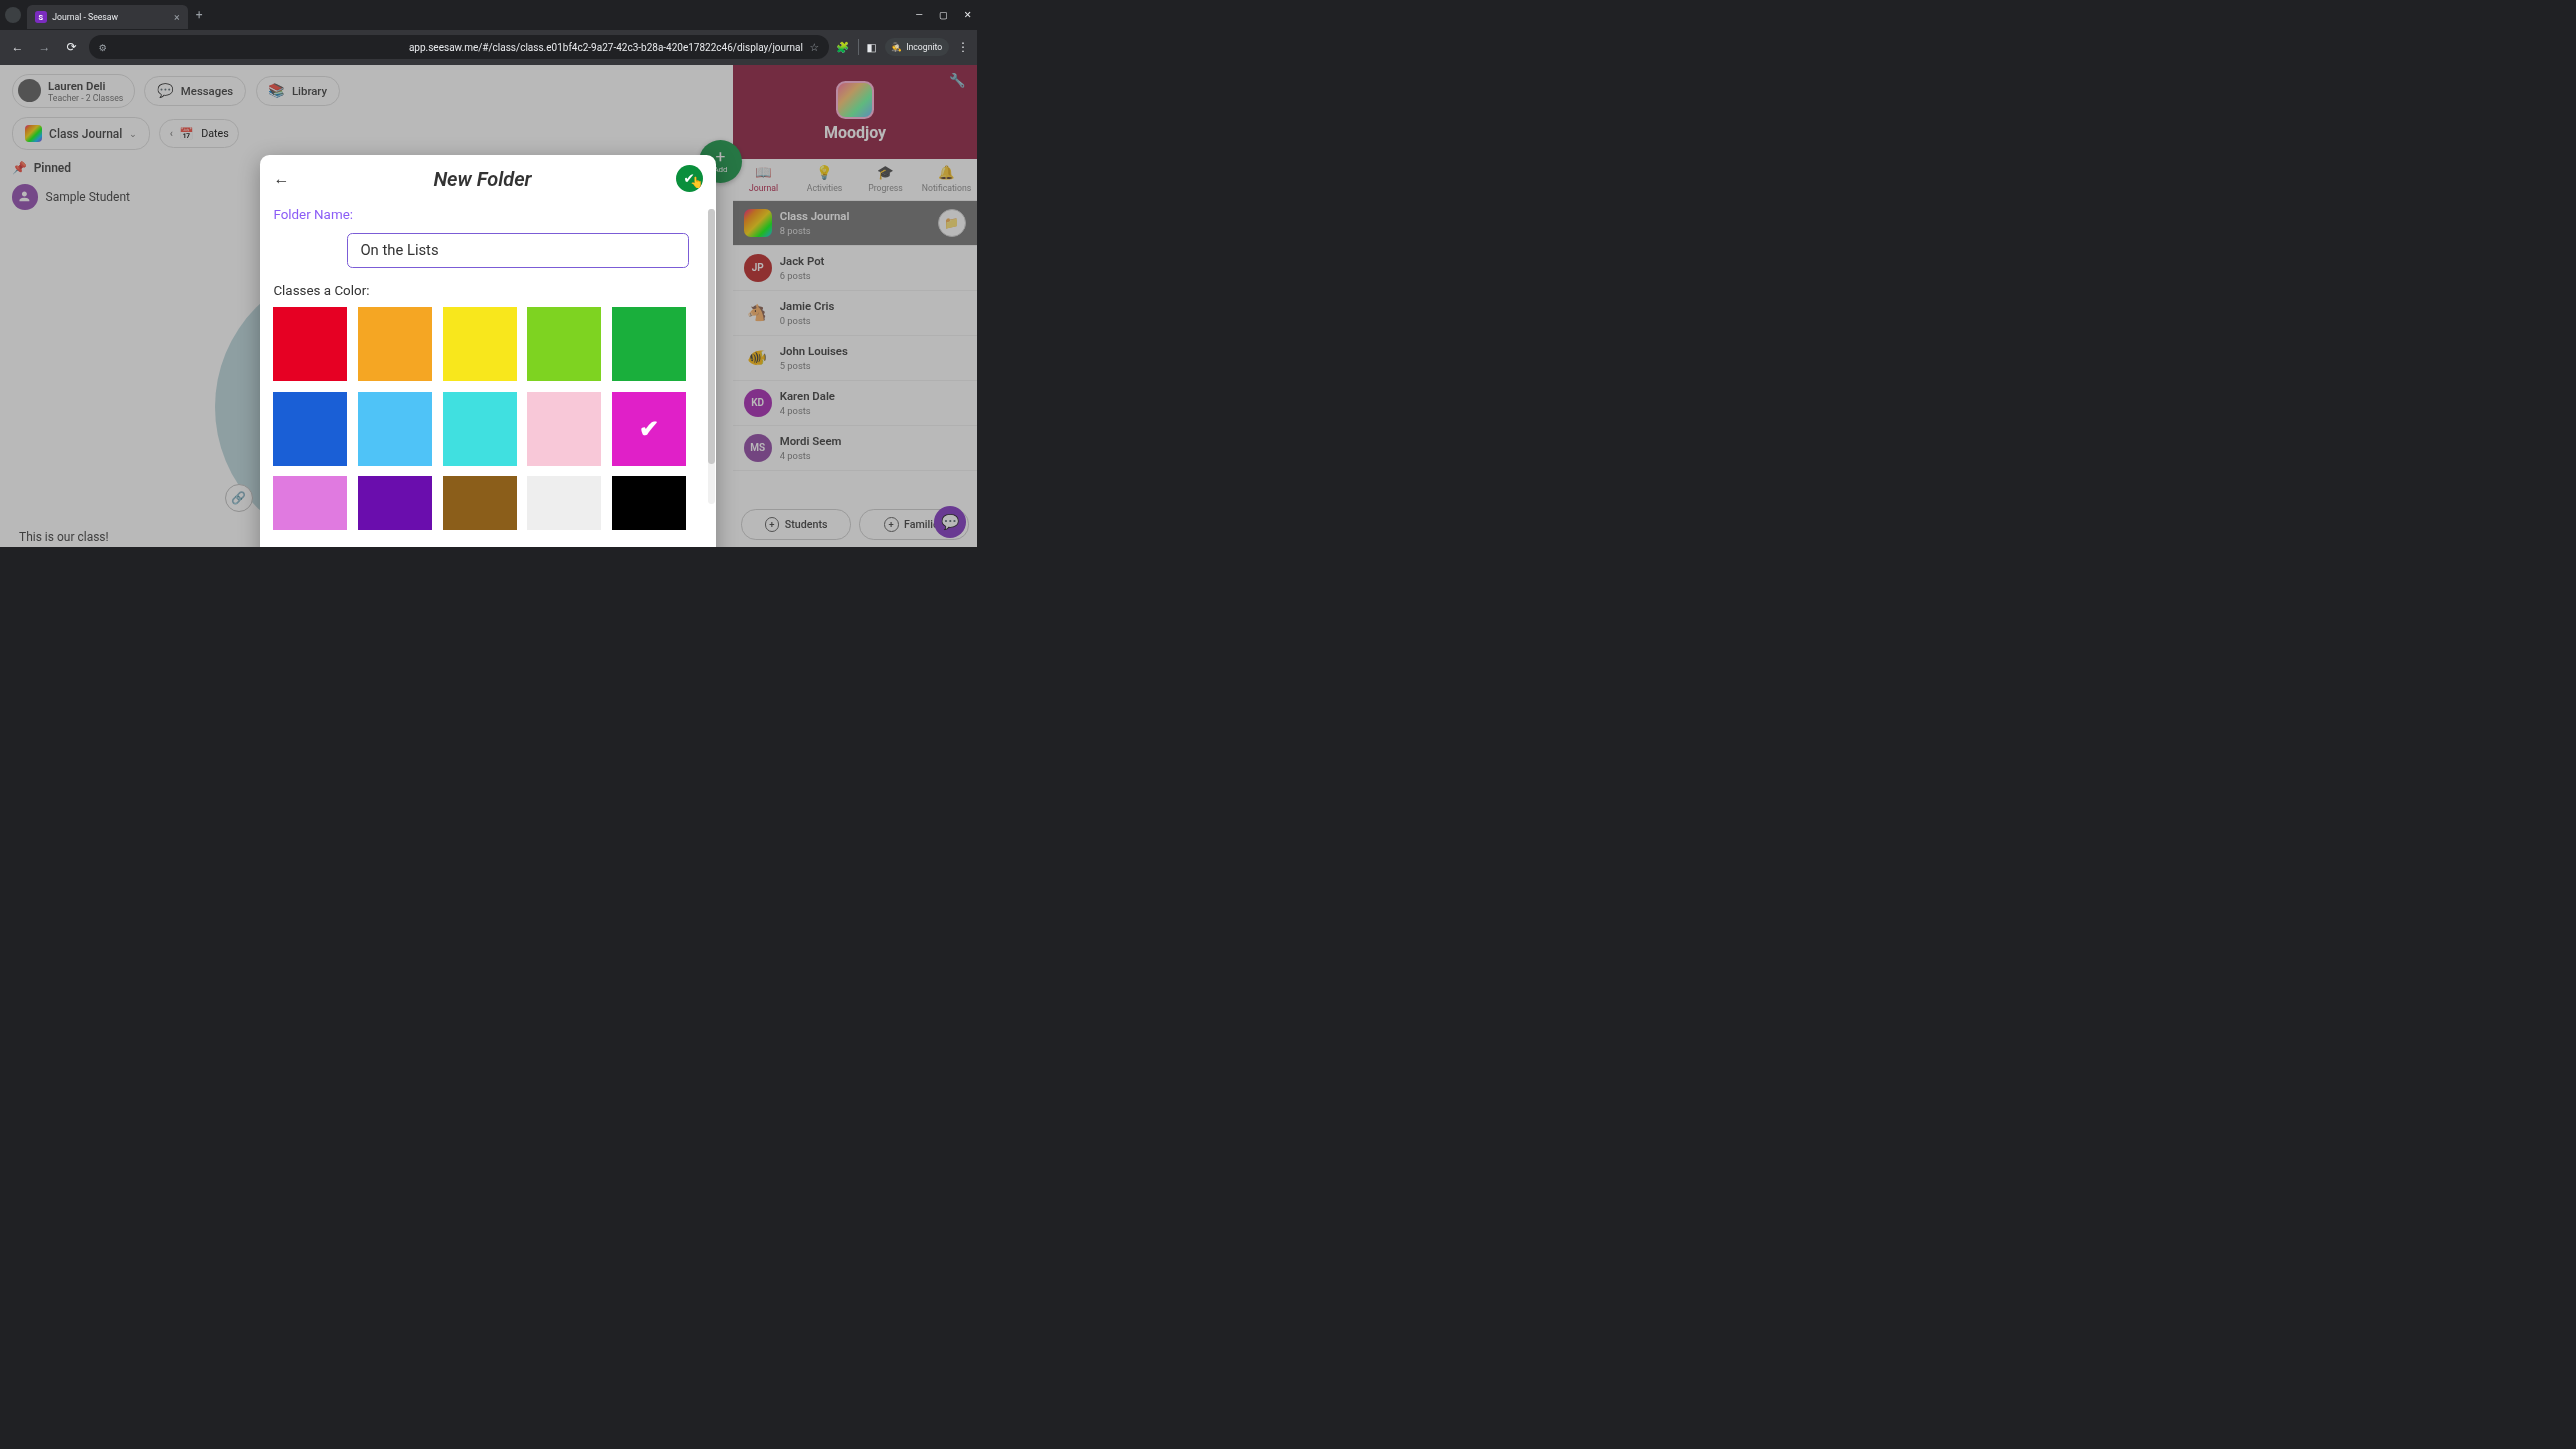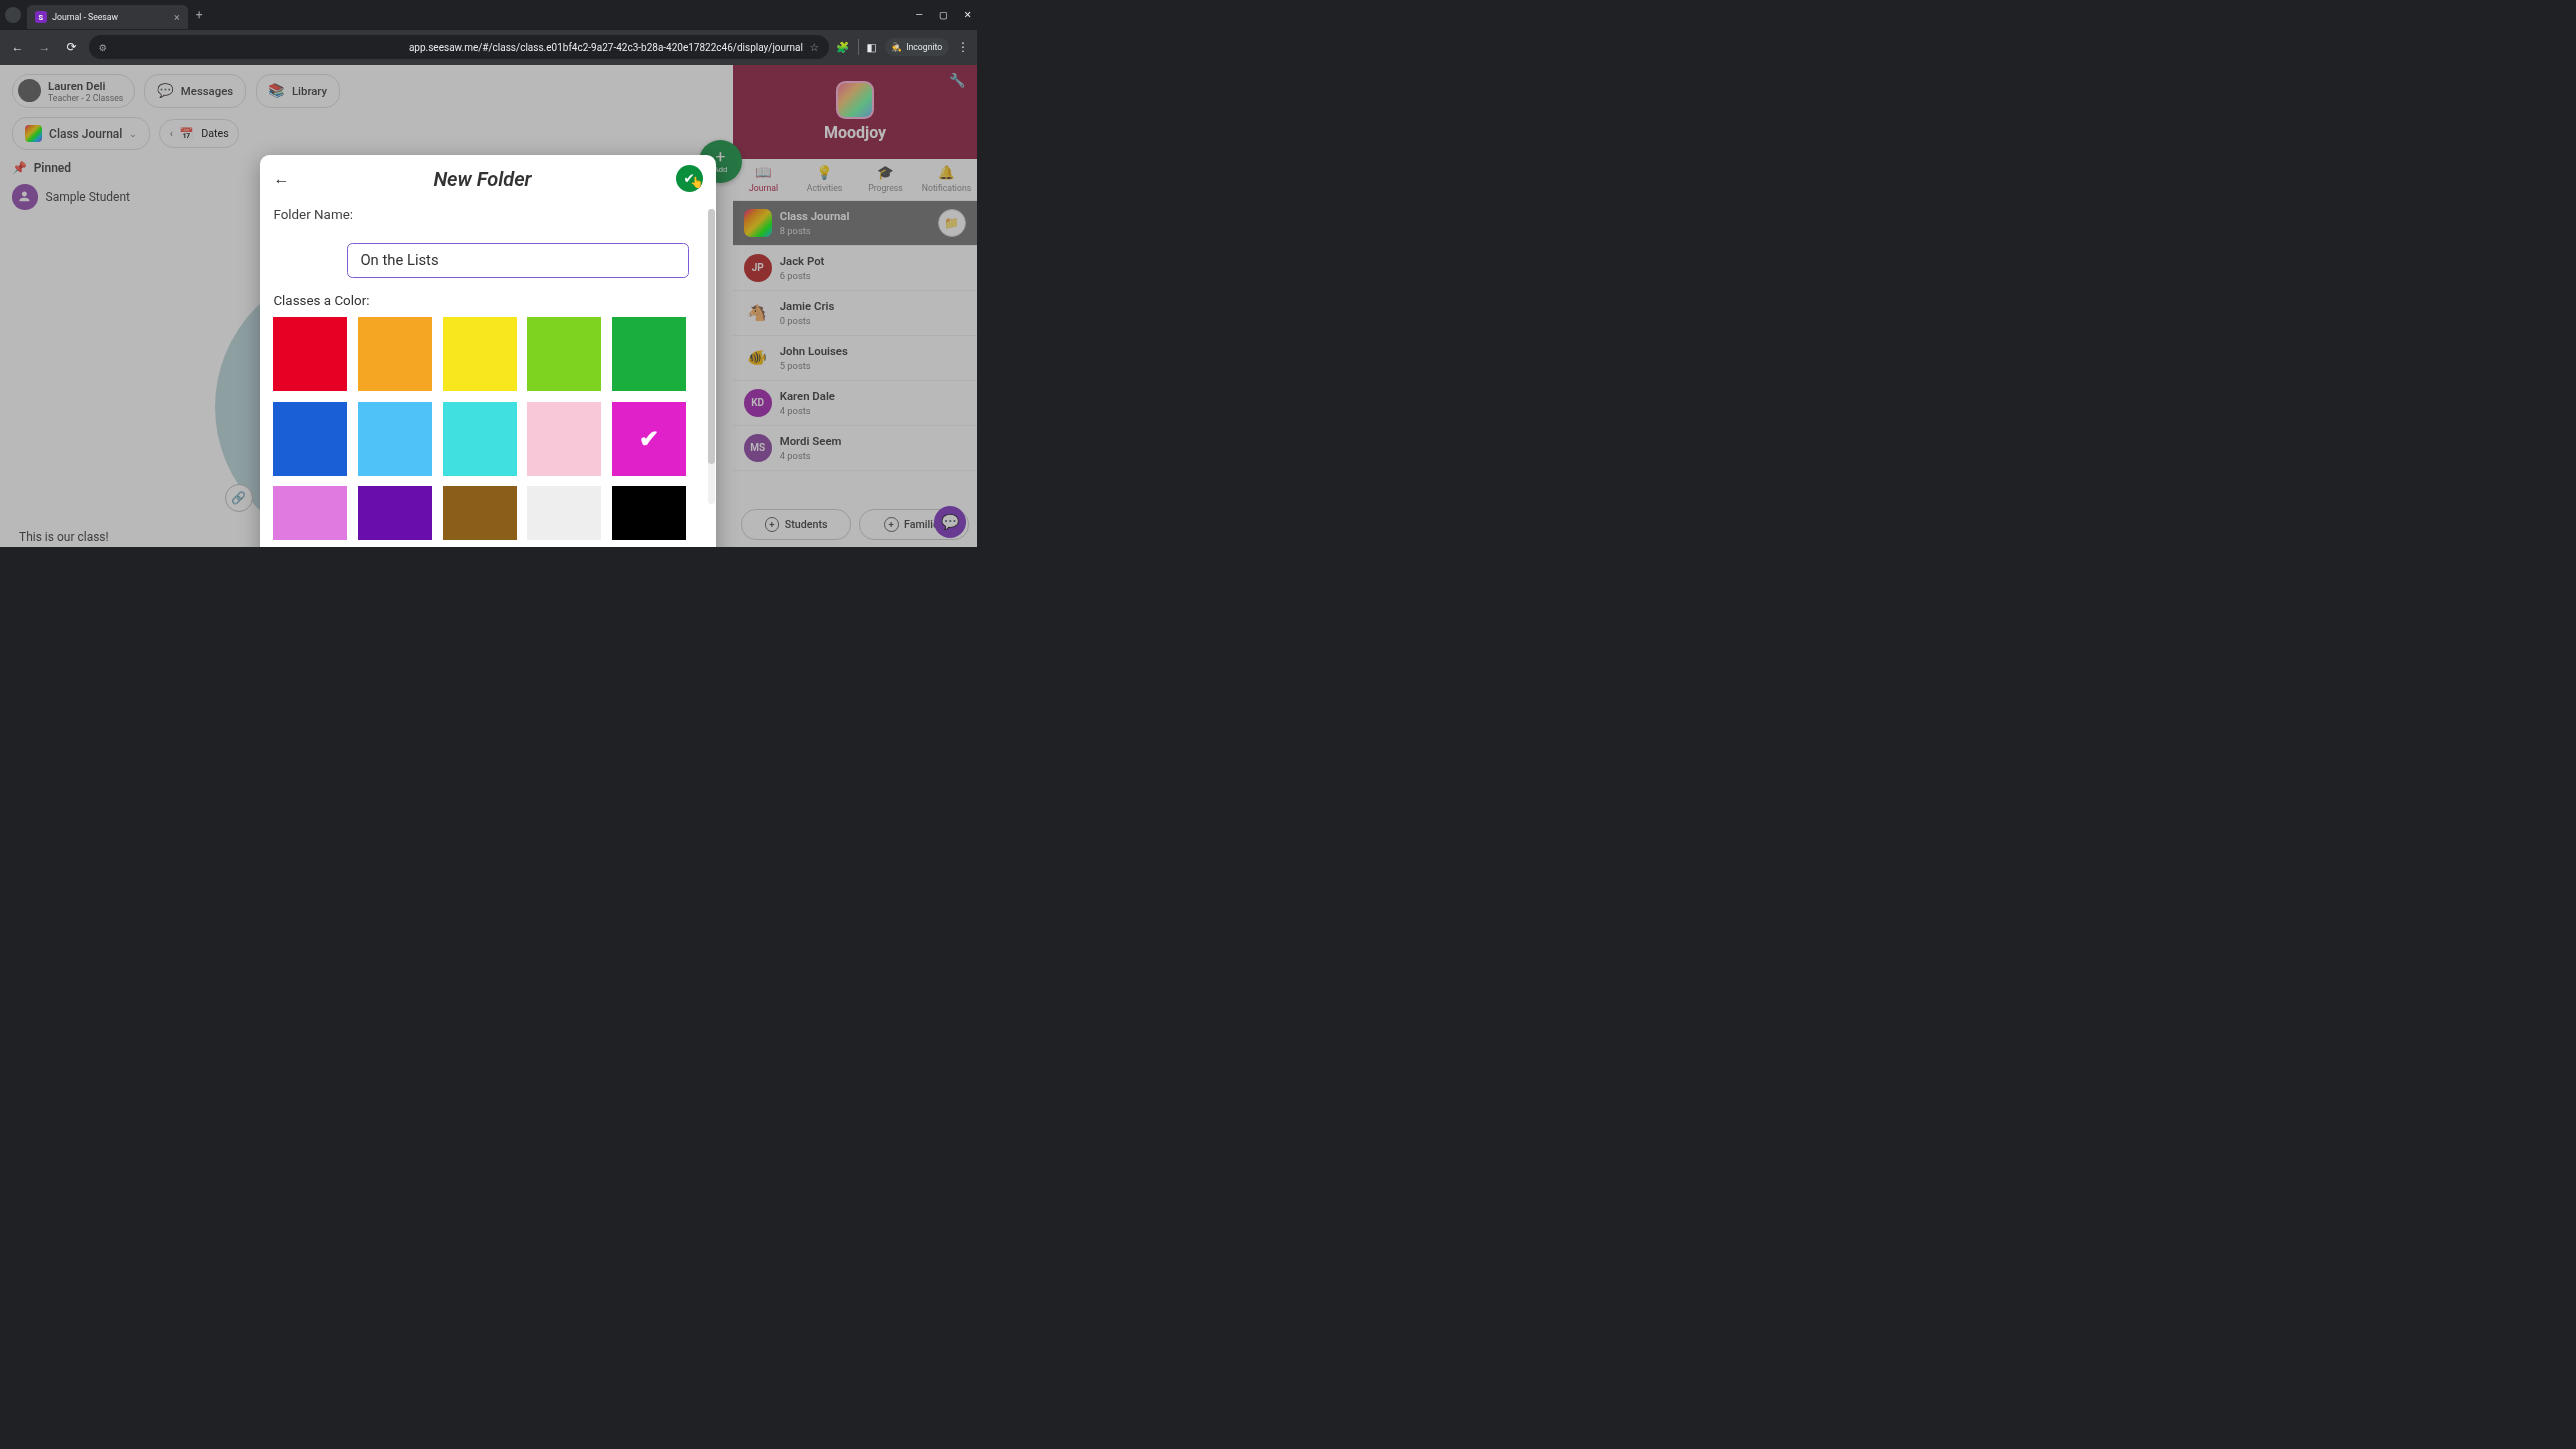--- a/index.html
+++ b/index.html
@@ -27,21 +27,21 @@
 .divider-v { width: 0.7px; height: 16px; background: #5f6368; }
 .incognito-badge { display: flex; align-items: center; gap: 4px; color: #e8eaed; font-size: 8.7px; background: #3c4043; padding: 4px 6.7px; border-radius: 10.7px; }
 .kebab { color: #e8eaed; font-size: 12px; cursor: pointer; }
 
 
 .app { position: relative; height: 483px; background: #fff; display: flex; }
 .overlay { position: absolute; inset: 0; background: rgba(80,80,80,0.4); z-index: 10; }
 
 
 .main { flex: 1; position: relative; padding: 9.4px 12px; }
-.header-row { display: flex; gap: 9.4px; }
+.header-row { display: flex; align-items: center; gap: 9.4px; }
 .user-chip { display: flex; align-items: center; gap: 6.7px; border: 0.7px solid #ddd; border-radius: 17.4px; padding: 4px 10.7px 4px 5.4px; background: #fff; }
 .user-avatar { width: 23px; height: 23px; border-radius: 50%; background: #555; }
 .user-info { display: flex; flex-direction: column; }
 .user-name { font-weight: 600; font-size: 11.4px; color: #333; }
 .user-sub { font-size: 8.7px; color: #666; }
 .nav-pill { display: flex; align-items: center; gap: 6.7px; border: 0.7px solid #ddd; border-radius: 14.8px; padding: 6.7px 12px; background: #fff; font-size: 11.4px; color: #333; font-weight: 500; }
 .nav-icon { font-size: 13.4px; color: #333; }
 
 .section-row { display: flex; align-items: center; gap: 9.4px; margin-top: 9.4px; }
 .section-pill { display: flex; align-items: center; gap: 6.7px; border: 0.7px solid #ddd; border-radius: 14.8px; padding: 6.7px 12px; background: #fff; font-size: 12px; color: #333; font-weight: 500; }
@@ -100,21 +100,21 @@
 
 
 .modal { position: absolute; left: 260px; top: 90px; width: 456px; height: 436px; background: #fff; border-radius: 9.4px; z-index: 20; box-shadow: 0 5.4px 21.5px rgba(0,0,0,0.3); display: flex; flex-direction: column; }
 .modal-header { display: flex; align-items: center; padding: 10.7px 13.4px; position: relative; }
 .modal-back { font-size: 16px; color: #333; cursor: pointer; }
 .modal-title { flex: 1; text-align: center; font-size: 20px; font-weight: 600; color: #333; font-style: italic; }
 .modal-confirm { width: 27px; height: 27px; border-radius: 50%; background: #0a8f3c; display: flex; align-items: center; justify-content: center; color: #fff; font-size: 13.4px; cursor: pointer; }
 .cursor-hand { position: absolute; right: 12px; top: 21.5px; font-size: 10.7px; pointer-events: none; }
 
 .modal-body { padding: 4px 13.4px 13.4px; flex: 1; overflow: auto; position: relative; }
-.field-label { font-size: 13.4px; color: #404040; margin-bottom: 21px; }
+.field-label { font-size: 13.4px; color: #8b5cf6; margin-bottom: 11px; }
 .field-input { width: 342px; margin-left: 74px; height: 35px; border: 1.3px solid #7b5cd6; border-radius: 5.4px; padding: 0 12px; font-size: 14.8px; color: #333; outline: none; }
 .color-label { font-size: 13.4px; color: #333; margin: 14.8px 0 9.4px; }
 .color-grid { display: grid; grid-template-columns: repeat(5, 74px); grid-auto-rows: 74px; gap: 10.7px; }
 .swatch { cursor: pointer; display: flex; align-items: center; justify-content: center; }
 .swatch.selected::after { content: "✔"; color: #fff; font-size: 24px; font-weight: bold; }
 
 
 .modal-scroll-track { position: absolute; right: 1.3px; top: 54px; width: 6.7px; height: 295px; background: #f0f0f0; border-radius: 3.4px; }
 .modal-scroll-thumb { width: 6.7px; height: 255px; background: #c8c8c8; border-radius: 3.4px; }
 

